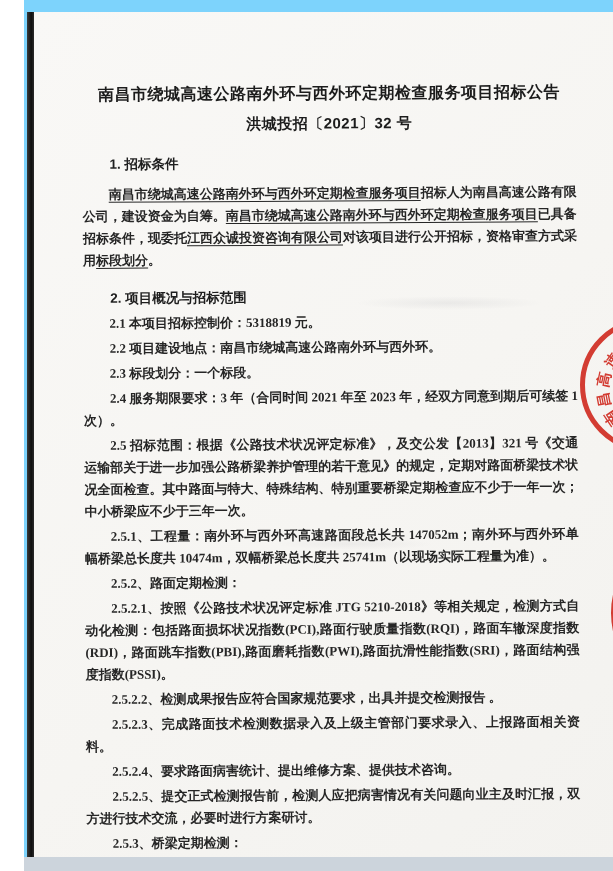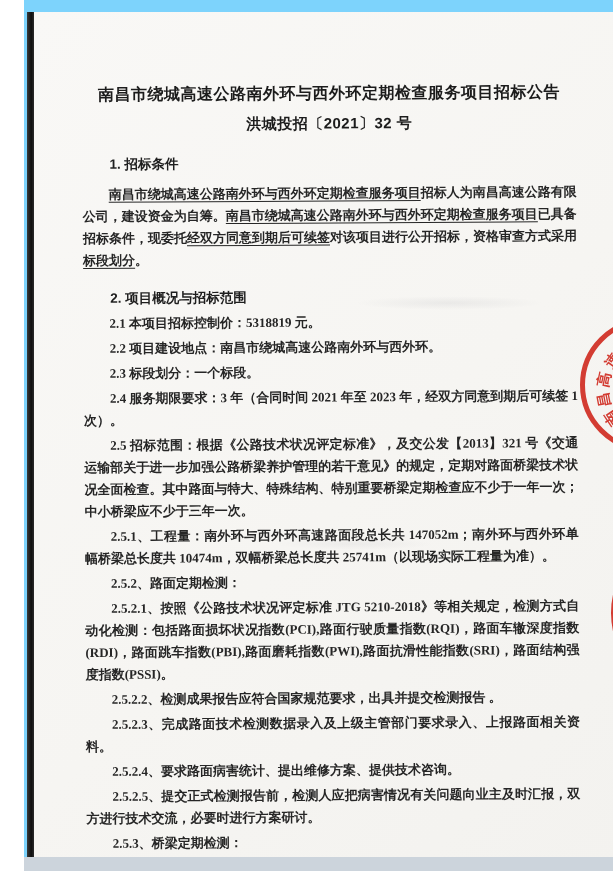--- a/index.html
+++ b/index.html
@@ -103,21 +103,21 @@
   <div class="left-edge"></div>
 
   <div class="smudge a"></div>
   <div class="smudge b"></div>
 
   <div class="content">
     <p class="doc-title">南昌市绕城高速公路南外环与西外环定期检查服务项目招标公告</p>
     <p class="doc-number">洪城投招〔2021〕32 号</p>
 
     <p class="sec-heading first">1. 招标条件</p>
-    <p class="para lead"><span class="u">南昌市绕城高速公路南外环与西外环定期检查服务项目</span><span>招标人为南昌高速公路有限公司，建设资金为自筹。</span><span class="u">南昌市绕城高速公路南外环与西外环定期检查服务项目</span><span>已具备招标条件，现委托</span><span class="u">经双方同意到期后可续签</span><span>对该项目进行公开招标，资格审查方式采用</span><span class="u">标段划分</span><span>。</span></p>
+    <p class="para lead"><span class="u">南昌市绕城高速公路南外环与西外环定期检查服务项目</span><span>招标人为南昌高速公路有限公司，建设资金为自筹。</span><span class="u">南昌市绕城高速公路南外环与西外环定期检查服务项目</span><span>已具备招标条件，现委托</span><span class="u">江西众诚投资咨询有限公司</span><span>对该项目进行公开招标，资格审查方式采用</span><span class="u">标段划分</span><span>。</span></p>
 
     <p class="sec-heading">2. 项目概况与招标范围</p>
     <p class="para">2.1 本项目招标控制价：5318819 元。</p>
     <p class="para">2.2 项目建设地点：南昌市绕城高速公路南外环与西外环。</p>
     <p class="para">2.3 标段划分：一个标段。</p>
     <p class="para">2.4 服务期限要求：3 年（合同时间 2021 年至 2023 年，经双方同意到期后可续签 1 次）。</p>
     <p class="para">2.5 招标范围：根据《公路技术状况评定标准》，及交公发【2013】321 号《交通运输部关于进一步加强公路桥梁养护管理的若干意见》的规定，定期对路面桥梁技术状况全面检查。其中路面与特大、特殊结构、特别重要桥梁定期检查应不少于一年一次；中小桥梁应不少于三年一次。</p>
     <p class="para">2.5.1、工程量：南外环与西外环高速路面段总长共 147052m；南外环与西外环单幅桥梁总长度共 10474m，双幅桥梁总长度共 25741m（以现场实际工程量为准）。</p>
     <p class="para">2.5.2、路面定期检测：</p>
     <p class="para">2.5.2.1、按照《公路技术状况评定标准 JTG 5210-2018》等相关规定，检测方式自动化检测：包括路面损坏状况指数(PCI),路面行驶质量指数(RQI)，路面车辙深度指数(RDI)，路面跳车指数(PBI),路面磨耗指数(PWI),路面抗滑性能指数(SRI)，路面结构强度指数(PSSI)。</p>

